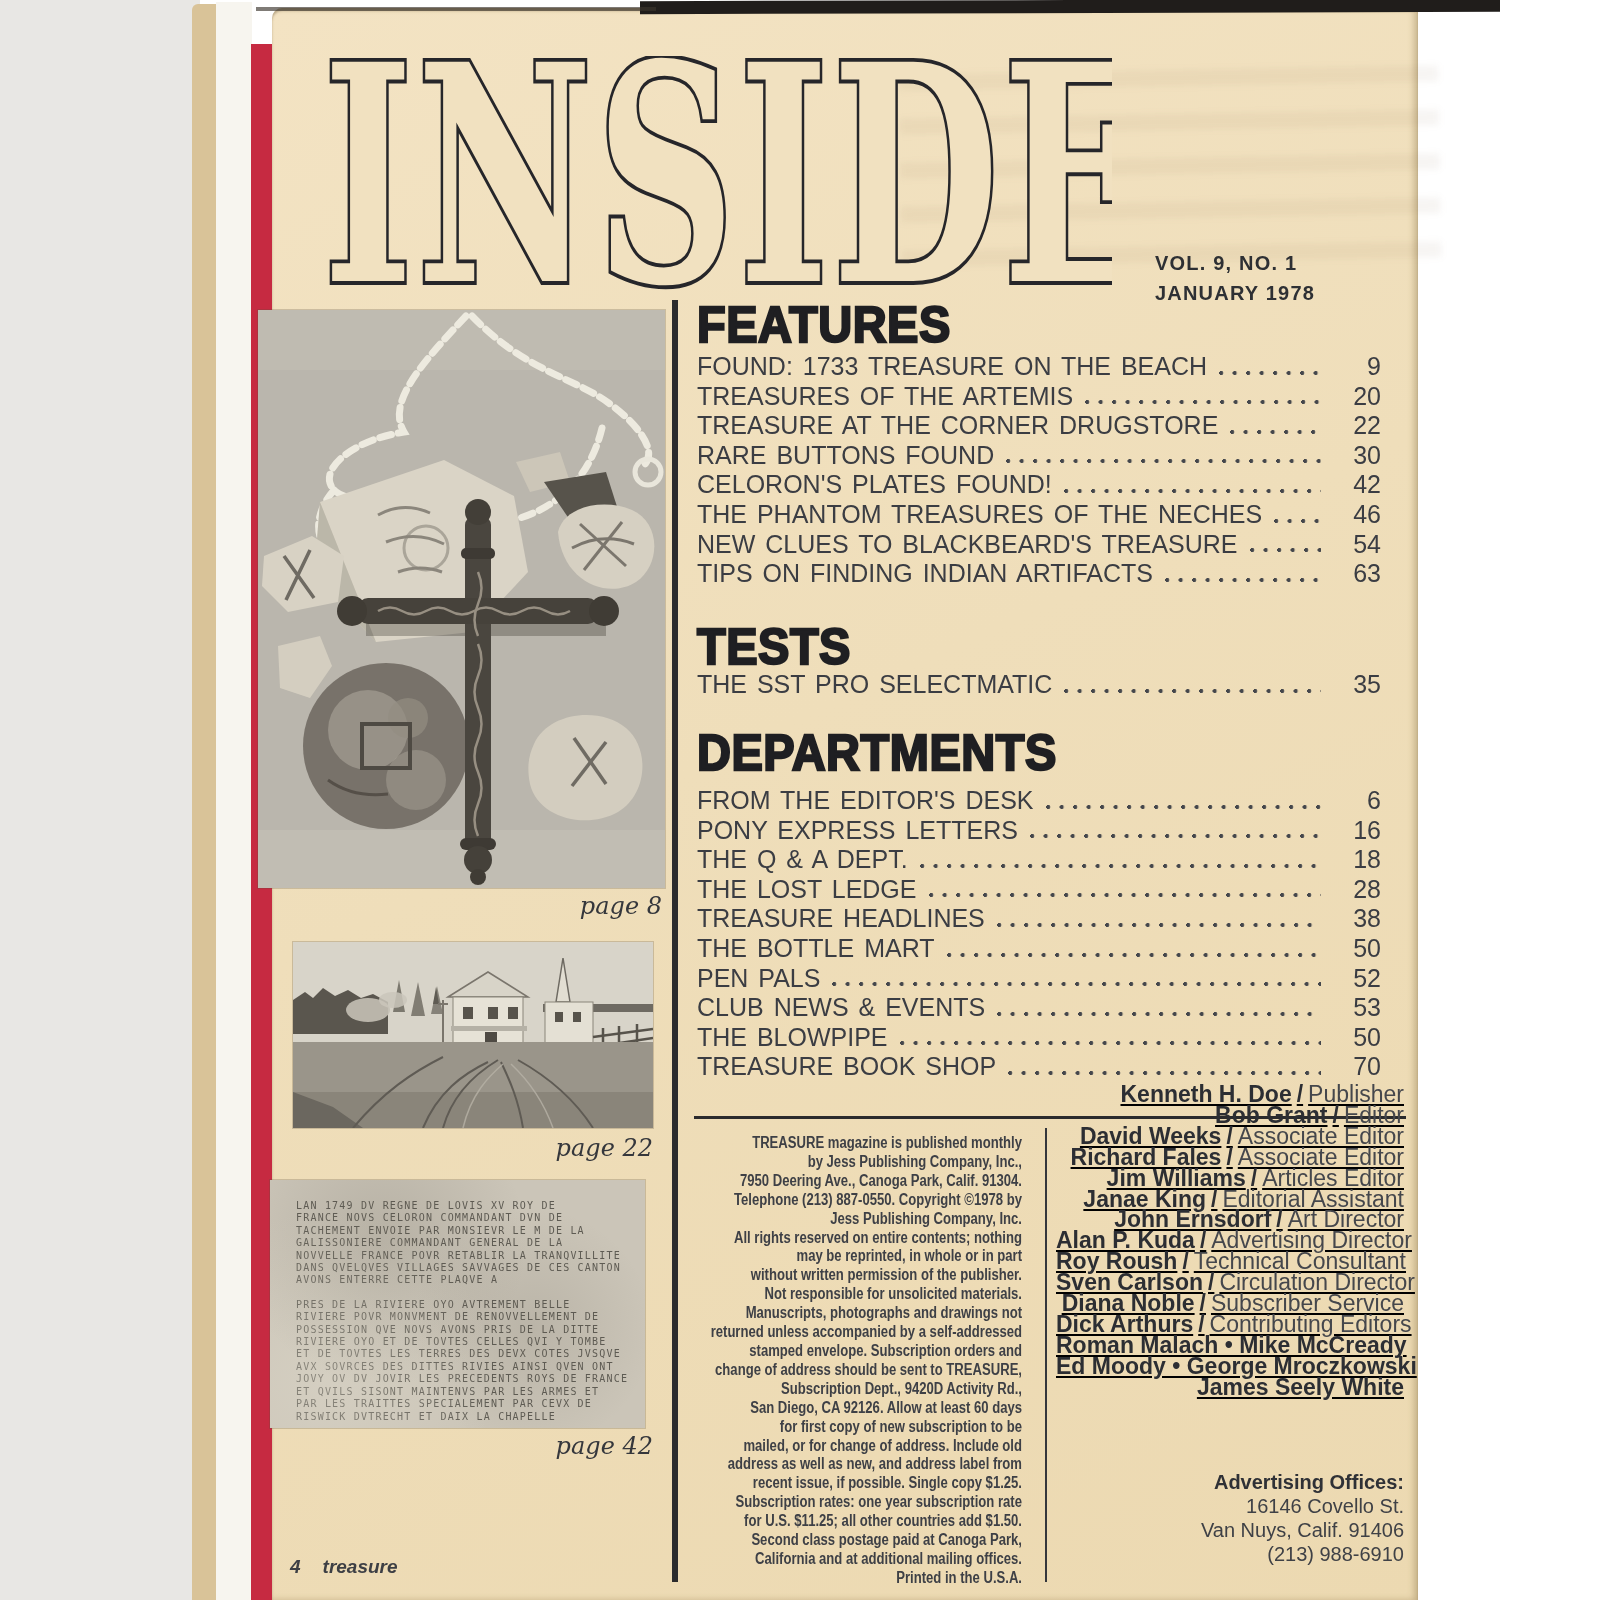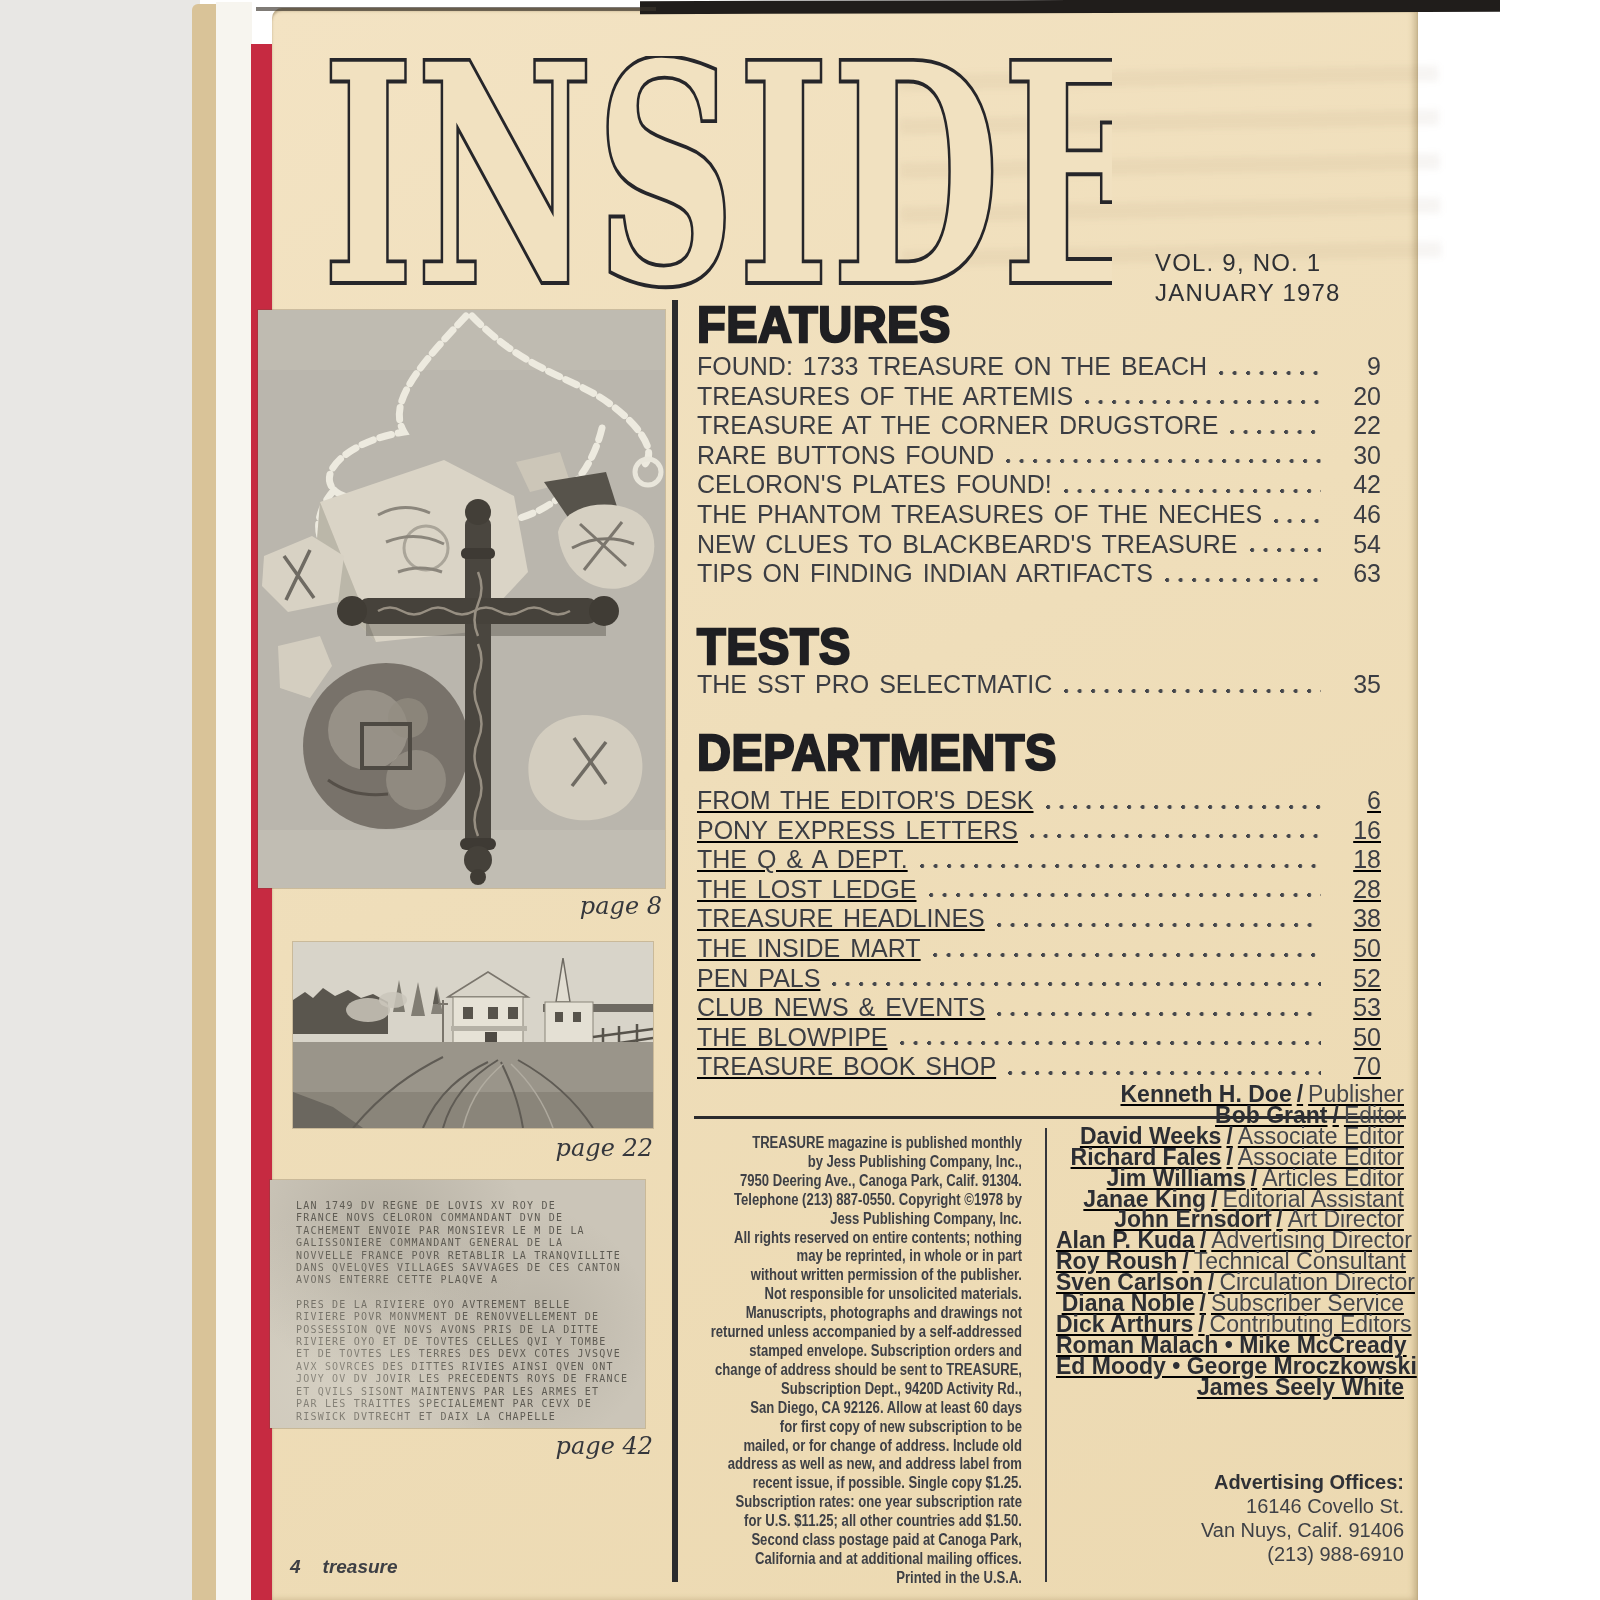--- a/index.html
+++ b/index.html
@@ -14,21 +14,21 @@
     background:linear-gradient(155deg,#f3e3c3 0%,#efdeba 45%,#ecd9b1 100%);
     box-shadow:inset 0 3px 2px rgba(90,70,40,.30), inset -4px 0 6px rgba(130,105,60,.35);
     border-radius:10px 2px 0 0;}
   #top-band{left:640px;top:0;width:860px;height:13px;background:#201d1b;transform:rotate(-.15deg);}
   #top-line{left:256px;top:7px;width:400px;height:4px;background:#3a342c;opacity:.65;}
   #ghost{left:900px;top:70px;width:540px;height:210px;
     background:repeating-linear-gradient(180deg,rgba(120,90,60,.06) 0 16px,transparent 16px 44px);
     filter:blur(3px);transform:rotate(-1deg);}
   
   #title-svg{left:312px;top:56px;}
-  #vol-block{left:1155px;top:248px;font-weight:400;font-size:24px;line-height:30px;
+  #vol-block{left:1155px;top:248px;font-weight:700;font-size:20px;line-height:30px;
     letter-spacing:1.2px;color:#2e3034;}
   
   .sec-heading{position:absolute;font-weight:700;font-size:47px;letter-spacing:.5px;color:#1f1f22;
     -webkit-text-stroke:2.2px #1f1f22;transform:scaleY(1.08);transform-origin:left top;white-space:nowrap;}
   
   .toc{position:absolute;width:684px;}
   .toc-row{display:flex;align-items:baseline;height:29.6px;font-size:25px;color:#3b3d43;
     letter-spacing:0;word-spacing:3px;}
   .toc-label{white-space:nowrap;}
   .leader{flex:1;align-self:stretch;margin:0 6px 0 12px;
@@ -276,21 +276,21 @@
 <div class="sec-heading" style="left:697px;top:616px;">TESTS</div>
 <div class="toc" style="left:697px;top:670px;">
   <div class="toc-row">
       <span class="toc-label">THE SST PRO SELECTMATIC</span>
       <span class="leader"></span>
       <span class="toc-page">35</span>
     </div>
 </div>
 
 <div class="sec-heading" style="left:697px;top:722px;">DEPARTMENTS</div>
-<div class="toc" style="left:697px;top:786px;text-decoration:underline;">
+<div class="toc" style="left:697px;top:786px;">
   <div class="toc-row">
       <span class="toc-label">FROM THE EDITOR'S DESK</span>
       <span class="leader"></span>
       <span class="toc-page">6</span>
     </div>
   <div class="toc-row">
       <span class="toc-label">PONY EXPRESS LETTERS</span>
       <span class="leader"></span>
       <span class="toc-page">16</span>
     </div>
@@ -303,21 +303,21 @@
       <span class="toc-label">THE LOST LEDGE</span>
       <span class="leader"></span>
       <span class="toc-page">28</span>
     </div>
   <div class="toc-row">
       <span class="toc-label">TREASURE HEADLINES</span>
       <span class="leader"></span>
       <span class="toc-page">38</span>
     </div>
   <div class="toc-row">
-      <span class="toc-label">THE INSIDE MART</span>
+      <span class="toc-label">THE BOTTLE MART</span>
       <span class="leader"></span>
       <span class="toc-page">50</span>
     </div>
   <div class="toc-row">
       <span class="toc-label">PEN PALS</span>
       <span class="leader"></span>
       <span class="toc-page">52</span>
     </div>
   <div class="toc-row">
       <span class="toc-label">CLUB NEWS &amp; EVENTS</span>

